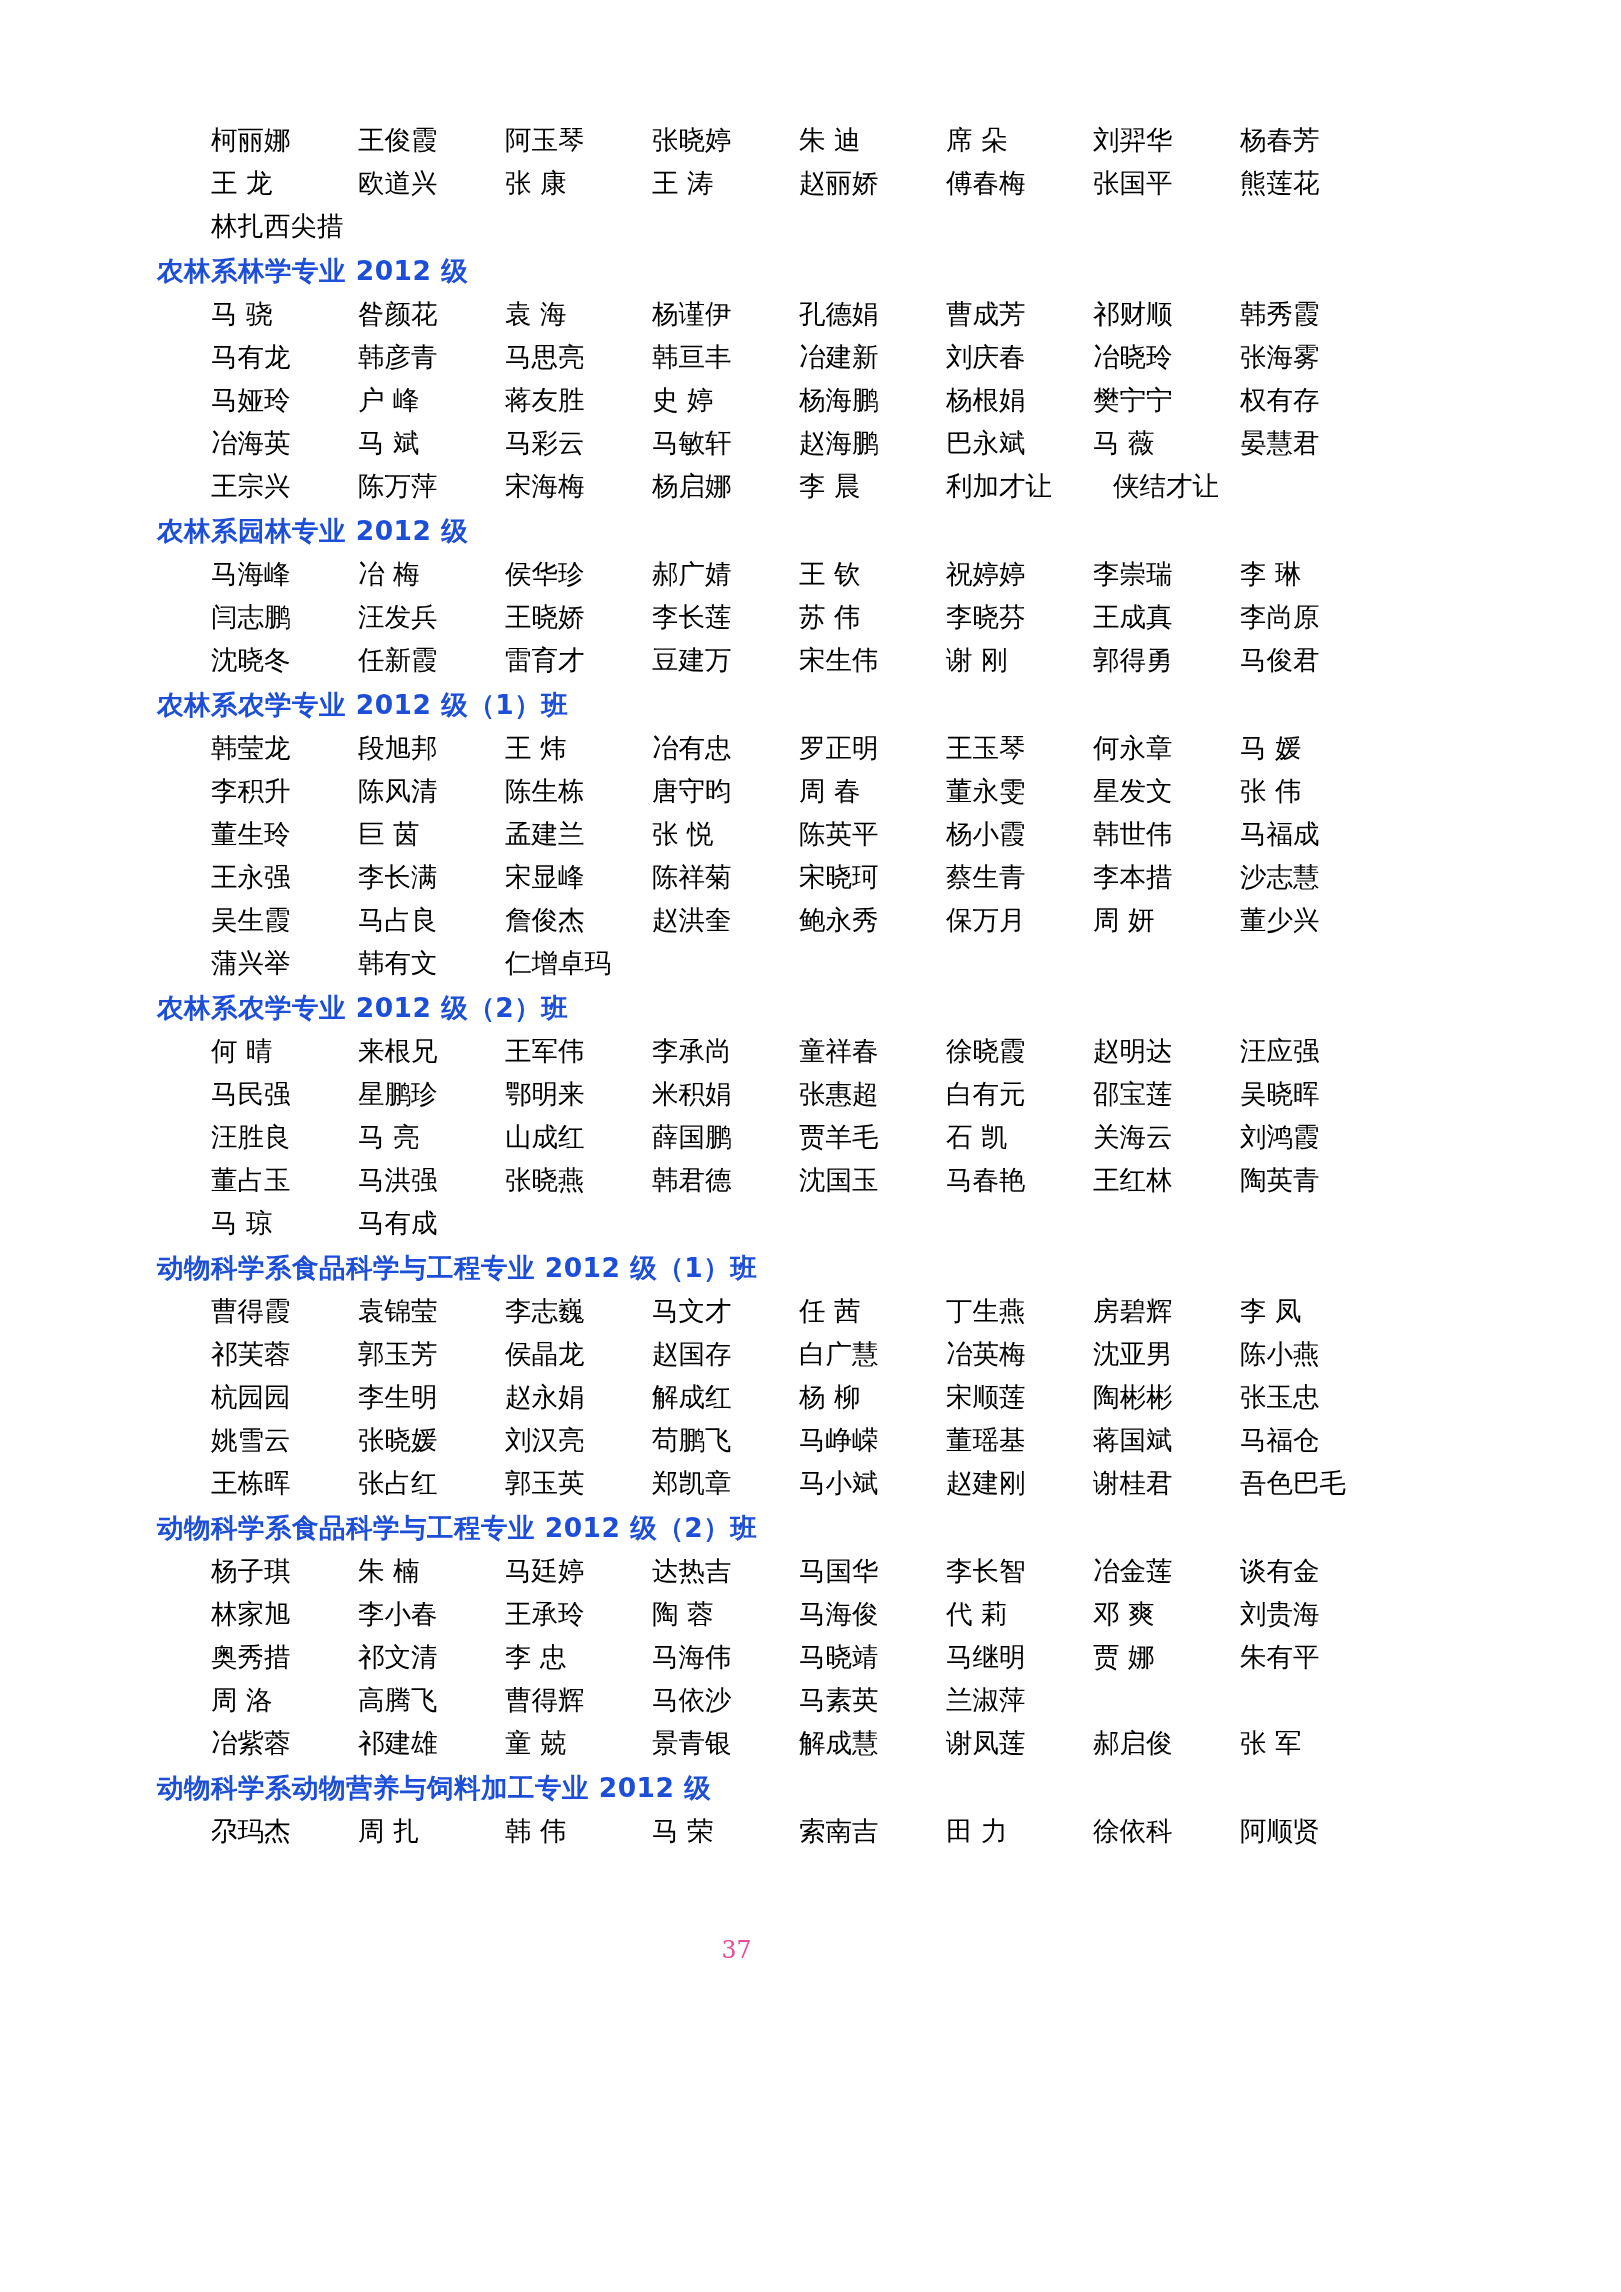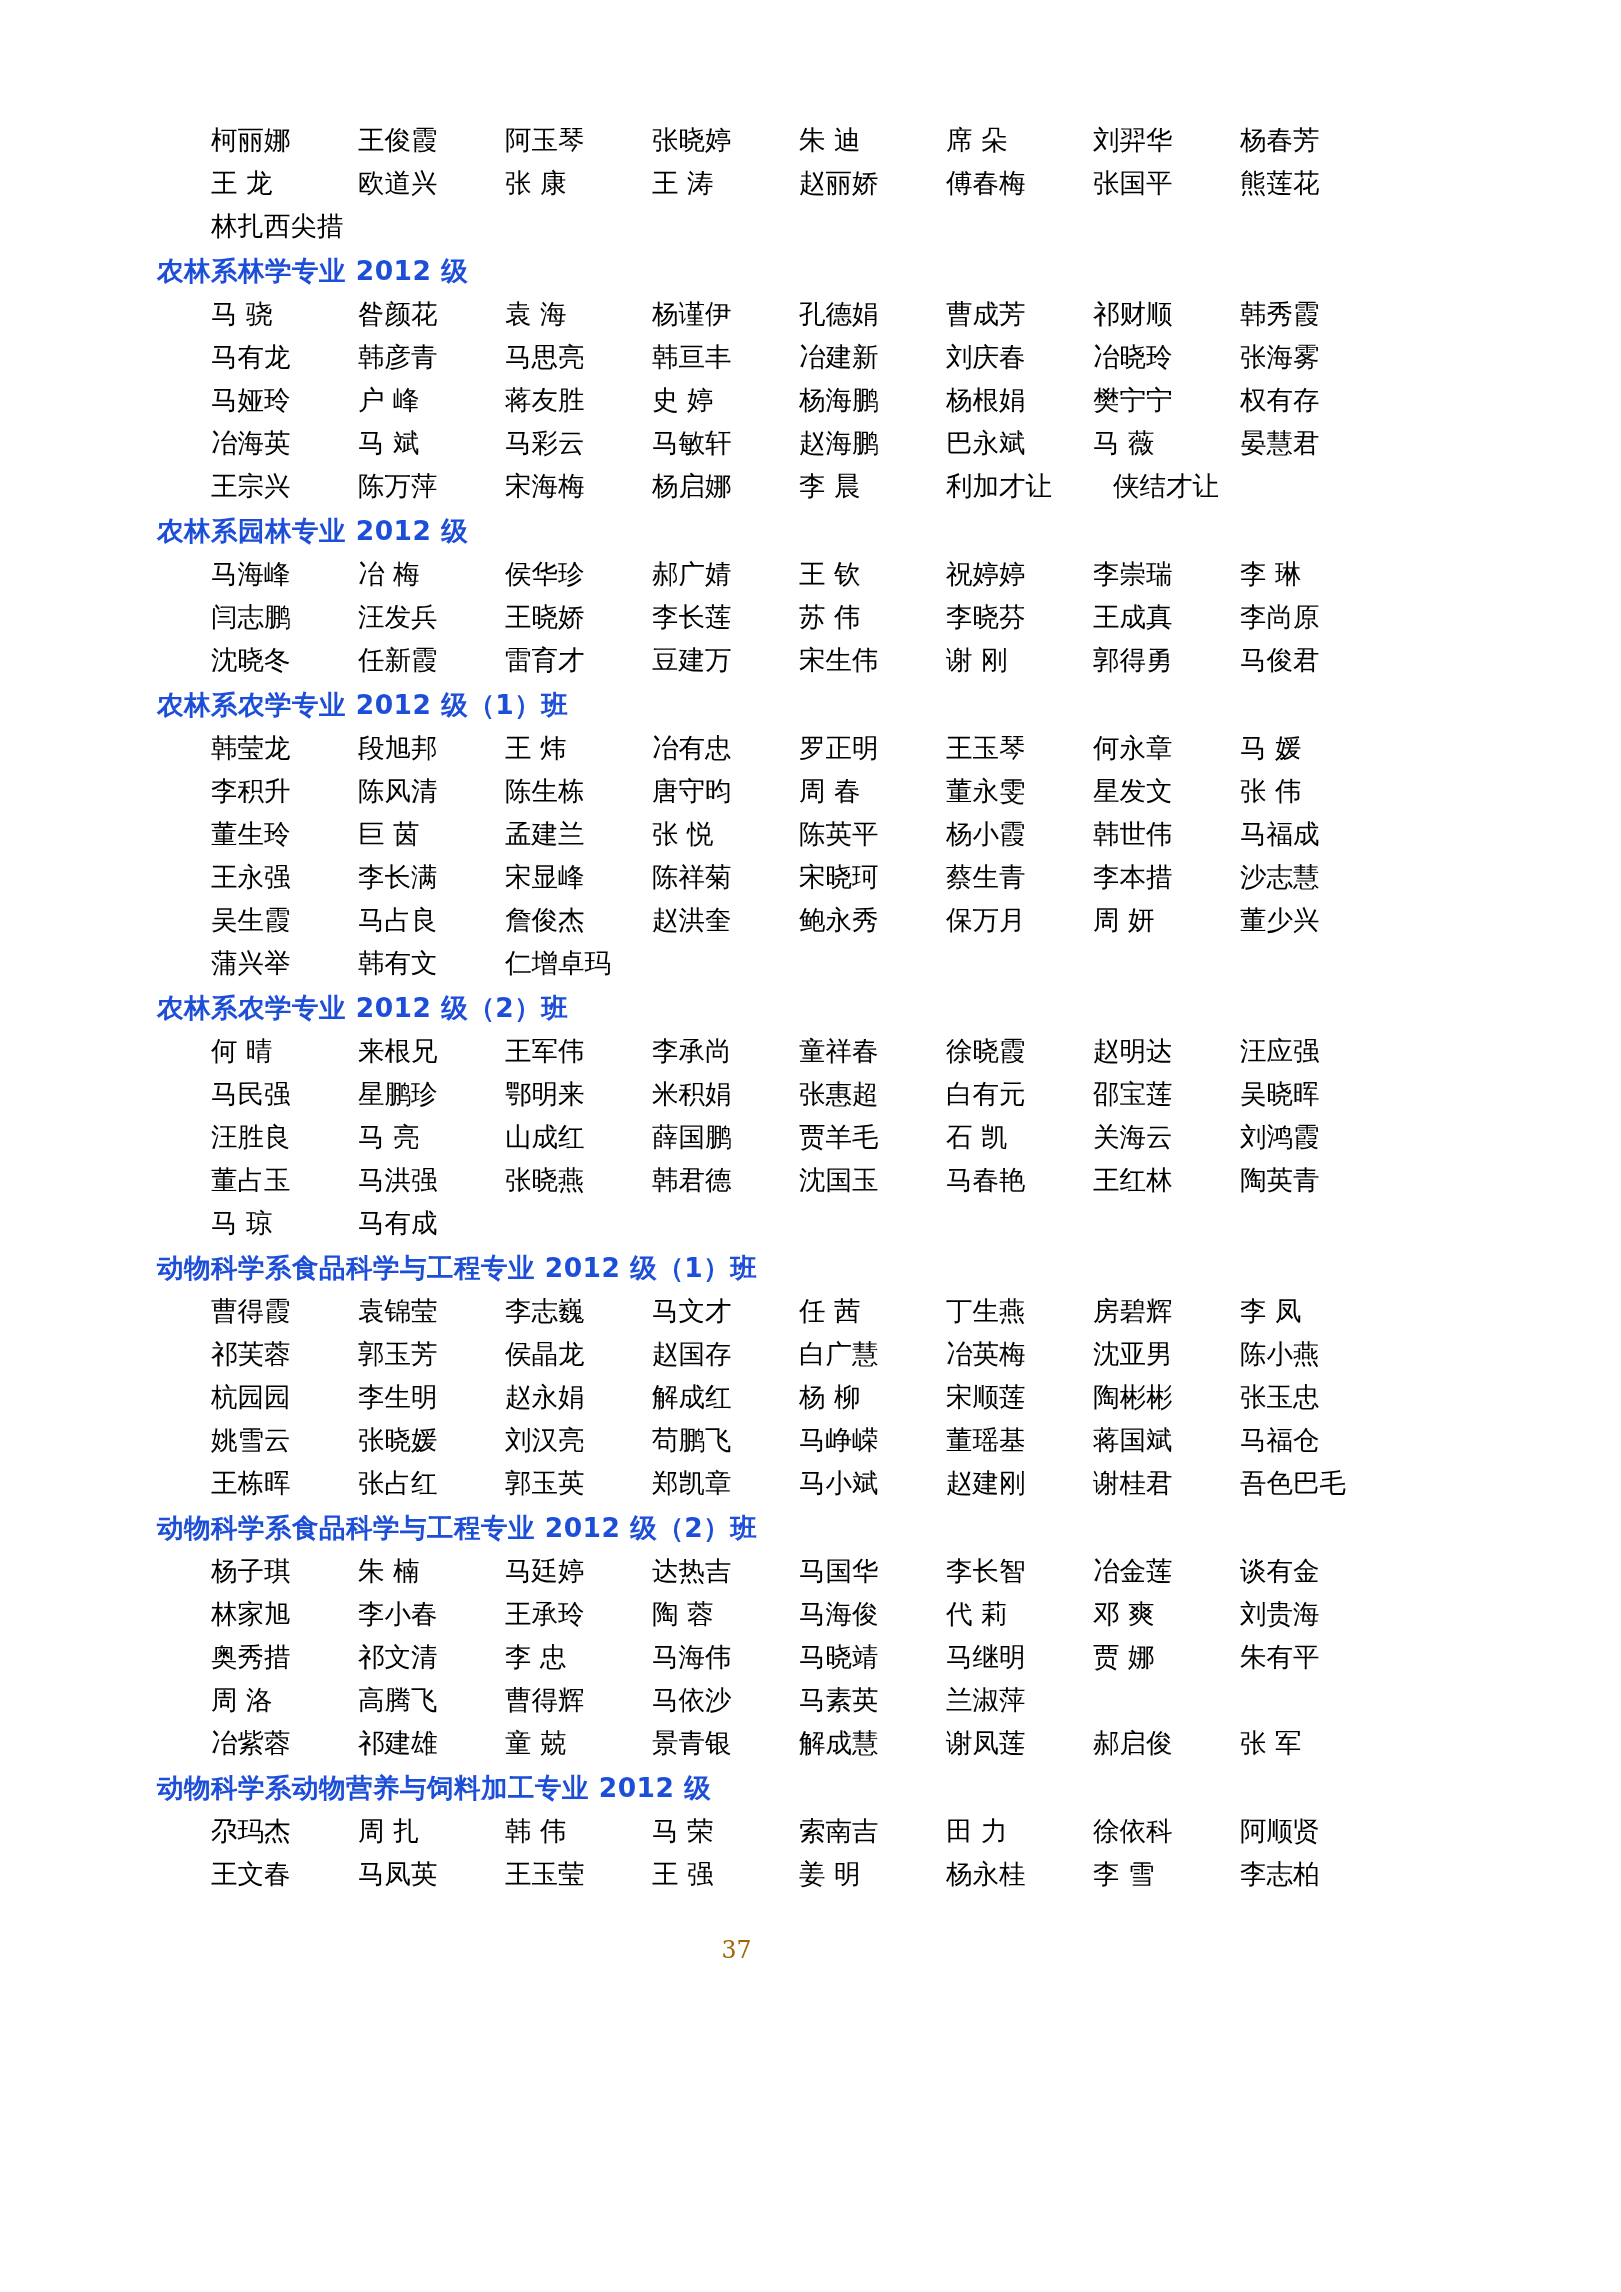--- a/index.html
+++ b/index.html
@@ -69,21 +69,21 @@
     padding-right: 0;
   }
   .page-number {
     position: absolute;
     left: 12px;
     right: 0;
     top: 1936px;
     text-align: center;
     font-size: 23.5px;
     font-family: "DejaVu Serif", "Liberation Serif", serif;
-    color: #a16207;
+    color: #ec4899;
   }
 </style>
 </head>
 <body>
 
 <div class="page">
   <div class="content" id="content">
       <div class="names-block">
         <div class="names-row">
           <div class="name-cell">
@@ -894,43 +894,17 @@
           <div class="name-cell">
             <span class="name-inner c2">田 力</span>
           </div>
           <div class="name-cell">
             <span class="name-inner c3">徐依科</span>
           </div>
           <div class="name-cell">
             <span class="name-inner c3">阿顺贤</span>
           </div>
         </div>
-        <div class="names-row">
-          <div class="name-cell">
-            <span class="name-inner c3">王文春</span>
-          </div>
-          <div class="name-cell">
-            <span class="name-inner c3">马凤英</span>
-          </div>
-          <div class="name-cell">
-            <span class="name-inner c3">王玉莹</span>
-          </div>
-          <div class="name-cell">
-            <span class="name-inner c2">王 强</span>
-          </div>
-          <div class="name-cell">
-            <span class="name-inner c2">姜 明</span>
-          </div>
-          <div class="name-cell">
-            <span class="name-inner c3">杨永桂</span>
-          </div>
-          <div class="name-cell">
-            <span class="name-inner c2">李 雪</span>
-          </div>
-          <div class="name-cell">
-            <span class="name-inner c3">李志柏</span>
-          </div>
-        </div>
       </div>
     </div>
   <div class="page-number">37</div>
 </div>
 
 
 </body></html>

